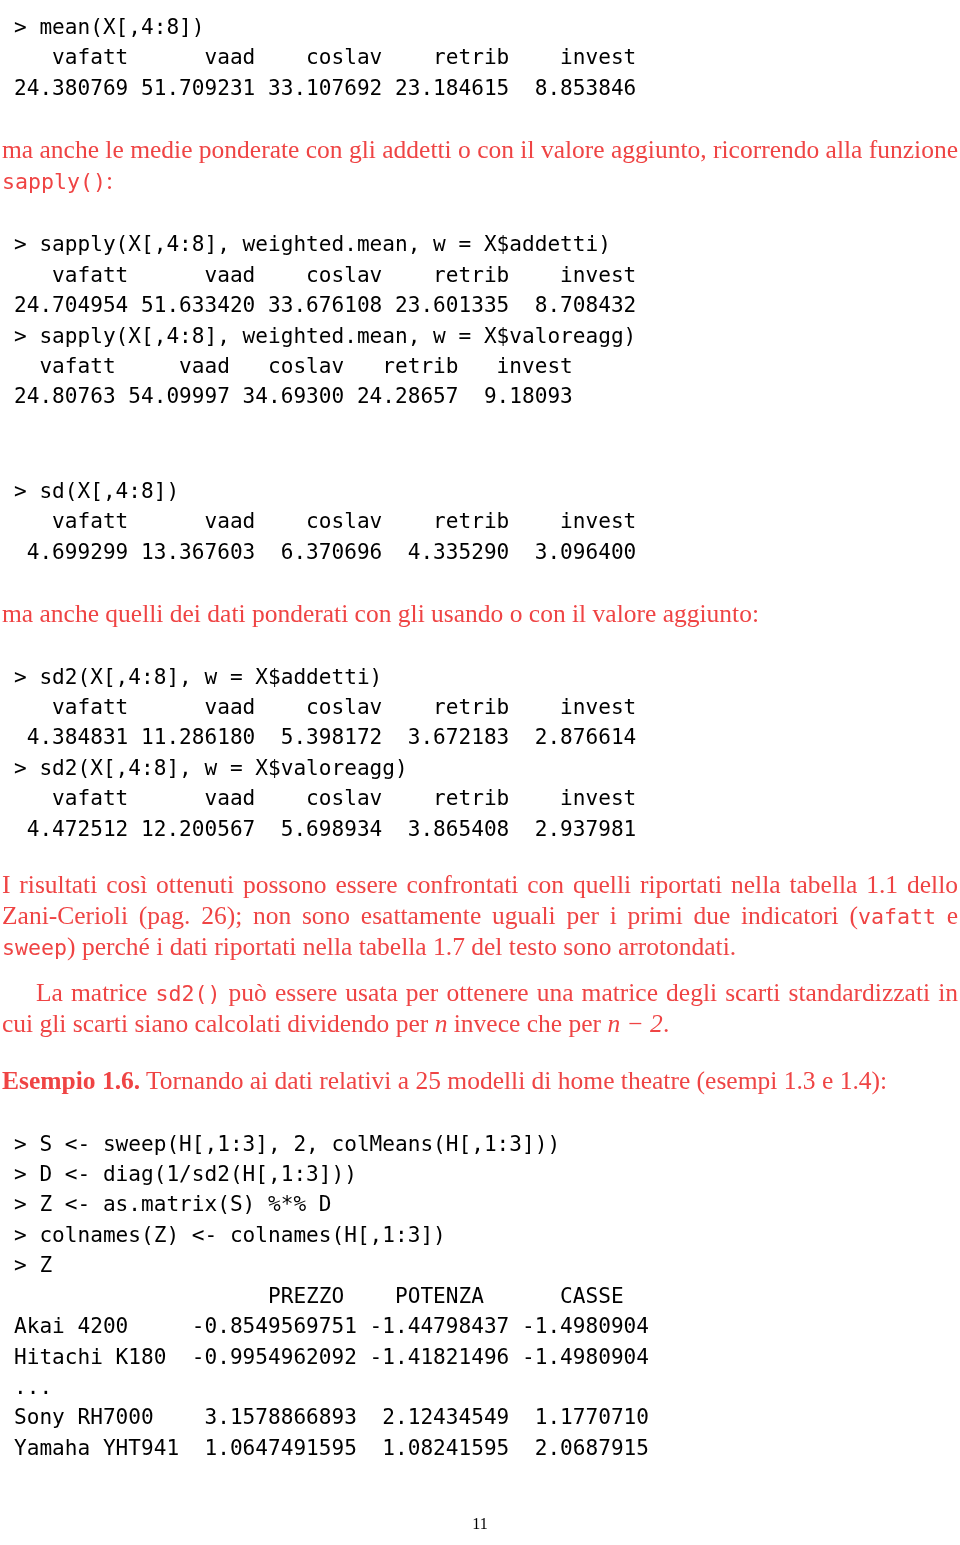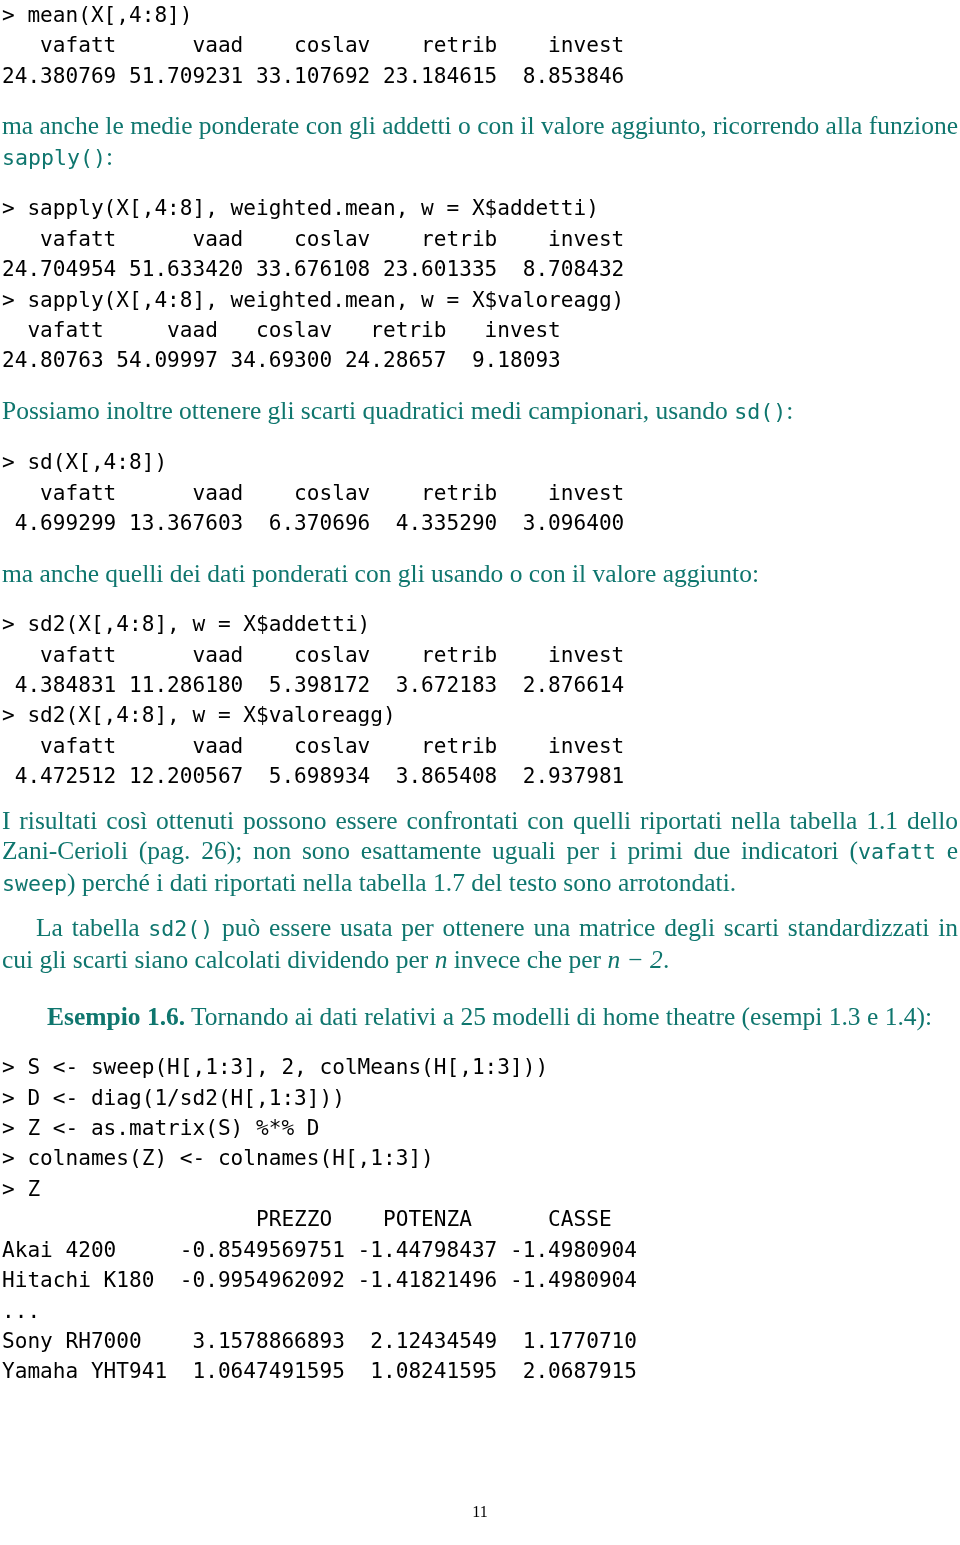--- a/index.html
+++ b/index.html
@@ -26,43 +26,42 @@
   .code {
     font-family: "DejaVu Sans Mono", "Liberation Mono", monospace;
     font-size: 21.1px;
     line-height: 30.4px;
     white-space: pre;
     letter-spacing: 0px;
     margin: 0;
     color: #000000;
   }
   .code-block {
-    margin: 0;
+    margin: 12px;
     padding: 0;
   }
   
   .para {
     font-size: 25.5px;
     line-height: 30.6px;
     text-align: justify;
     text-justify: inter-word;
     margin: 0;
-    color: #0f766e;
+    color: #ef4444;
     hyphens: none;
   }
   .para.indent {
     text-indent: 34px;
   }
   .tt {
     font-family: "DejaVu Sans Mono", "Liberation Mono", monospace;
     font-size: 21.6px;
   }
   .bf {
     font-weight: bold;
-    margin-left: 45px;
   }
   .it {
     font-style: italic;
   }
   
   .gap-sm { height: 14px; }
   .gap-md { height: 20px; }
   .gap-lg { height: 26px; }
 
   
@@ -100,21 +99,20 @@
     <pre class="code code-block">&gt; sapply(X[,4:8], weighted.mean, w = X$addetti)
    vafatt      vaad    coslav    retrib    invest 
 24.704954 51.633420 33.676108 23.601335  8.708432 
 &gt; sapply(X[,4:8], weighted.mean, w = X$valoreagg)
   vafatt     vaad   coslav   retrib   invest 
 24.80763 54.09997 34.69300 24.28657  9.18093 </pre>
   </div>
 
   <div class="gap-md"></div>
 
-  <p class="para"><span>Possiamo inoltre ottenere gli scarti quadratici medi campionari, usando </span><span class="tt">sd()</span><span>:</span></p>
 
   <div class="gap-md"></div>
 
   <div class="block-wrap">
     <pre class="code code-block">&gt; sd(X[,4:8])
    vafatt      vaad    coslav    retrib    invest 
  4.699299 13.367603  6.370696  4.335290  3.096400 </pre>
   </div>
 
   <div class="gap-md"></div>
@@ -131,21 +129,21 @@
    vafatt      vaad    coslav    retrib    invest 
  4.472512 12.200567  5.698934  3.865408  2.937981 </pre>
   </div>
 
   <div class="gap-sm"></div>
 
   <p class="para"><span>I risultati così ottenuti possono essere confrontati con quelli riportati nella tabella 1.1 dello Zani-Cerioli (pag. 26); non sono esattamente uguali per i primi due indicatori (</span><span class="tt">vafatt</span><span> e </span><span class="tt">sweep</span><span>) perché i dati riportati nella tabella 1.7 del testo sono arrotondati.</span></p>
 
   <div class="gap-sm"></div>
 
-  <p class="para indent"><span>La tabella </span><span class="tt">sd2()</span><span> può essere usata per ottenere una matrice degli scarti standardizzati in cui gli scarti siano calcolati dividendo per </span><span class="it">n</span><span> invece che per </span><span class="it">n − 2</span><span>.</span></p>
+  <p class="para indent"><span>La matrice </span><span class="tt">sd2()</span><span> può essere usata per ottenere una matrice degli scarti standardizzati in cui gli scarti siano calcolati dividendo per </span><span class="it">n</span><span> invece che per </span><span class="it">n − 2</span><span>.</span></p>
 
   <div class="gap-lg"></div>
 
   <p class="para"><span class="bf">Esempio 1.6.</span><span> Tornando ai dati relativi a 25 modelli di home theatre (esempi 1.3 e 1.4):</span></p>
 
   <div class="gap-md"></div>
 
   <div class="block-wrap">
     <pre class="code code-block">&gt; S &lt;- sweep(H[,1:3], 2, colMeans(H[,1:3]))
 &gt; D &lt;- diag(1/sd2(H[,1:3]))

